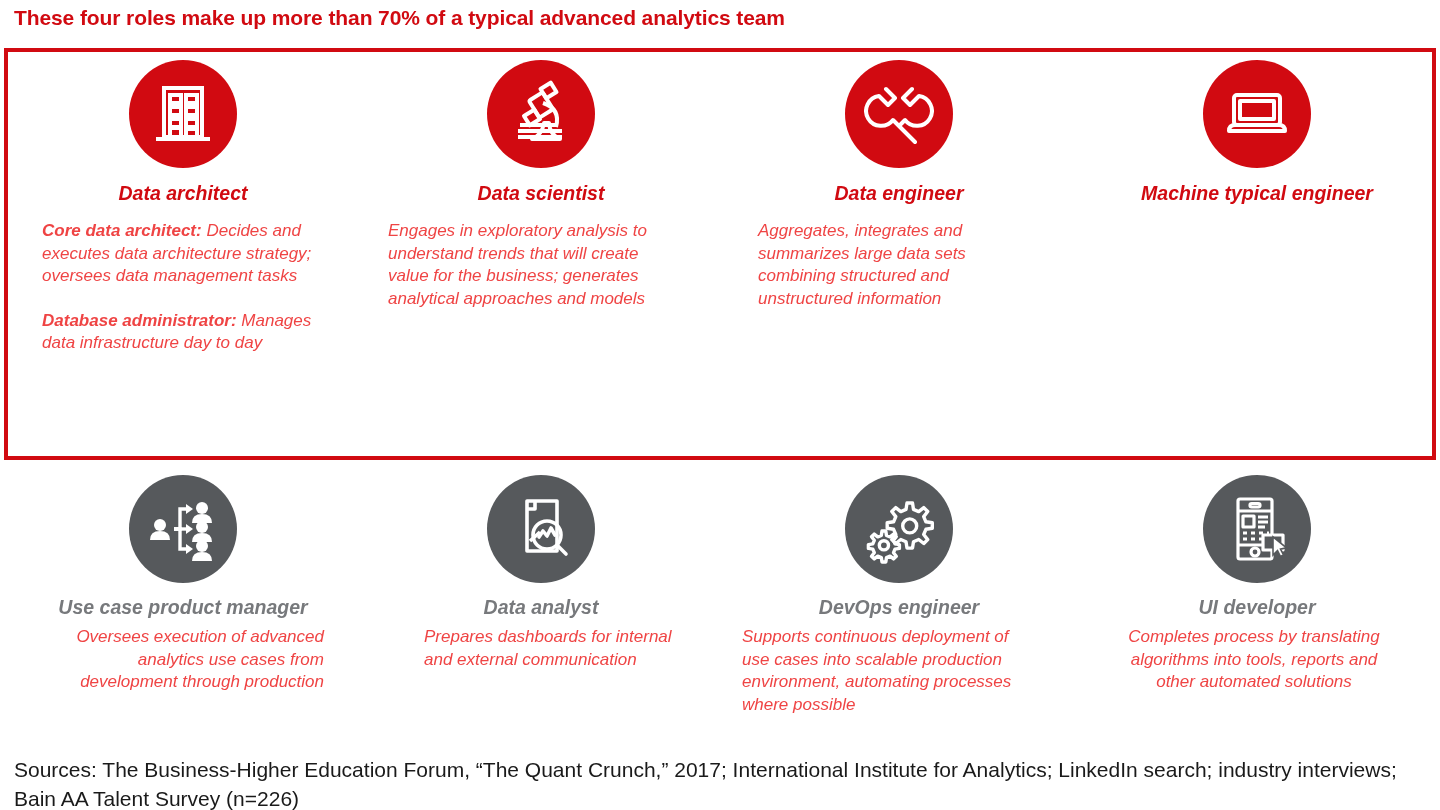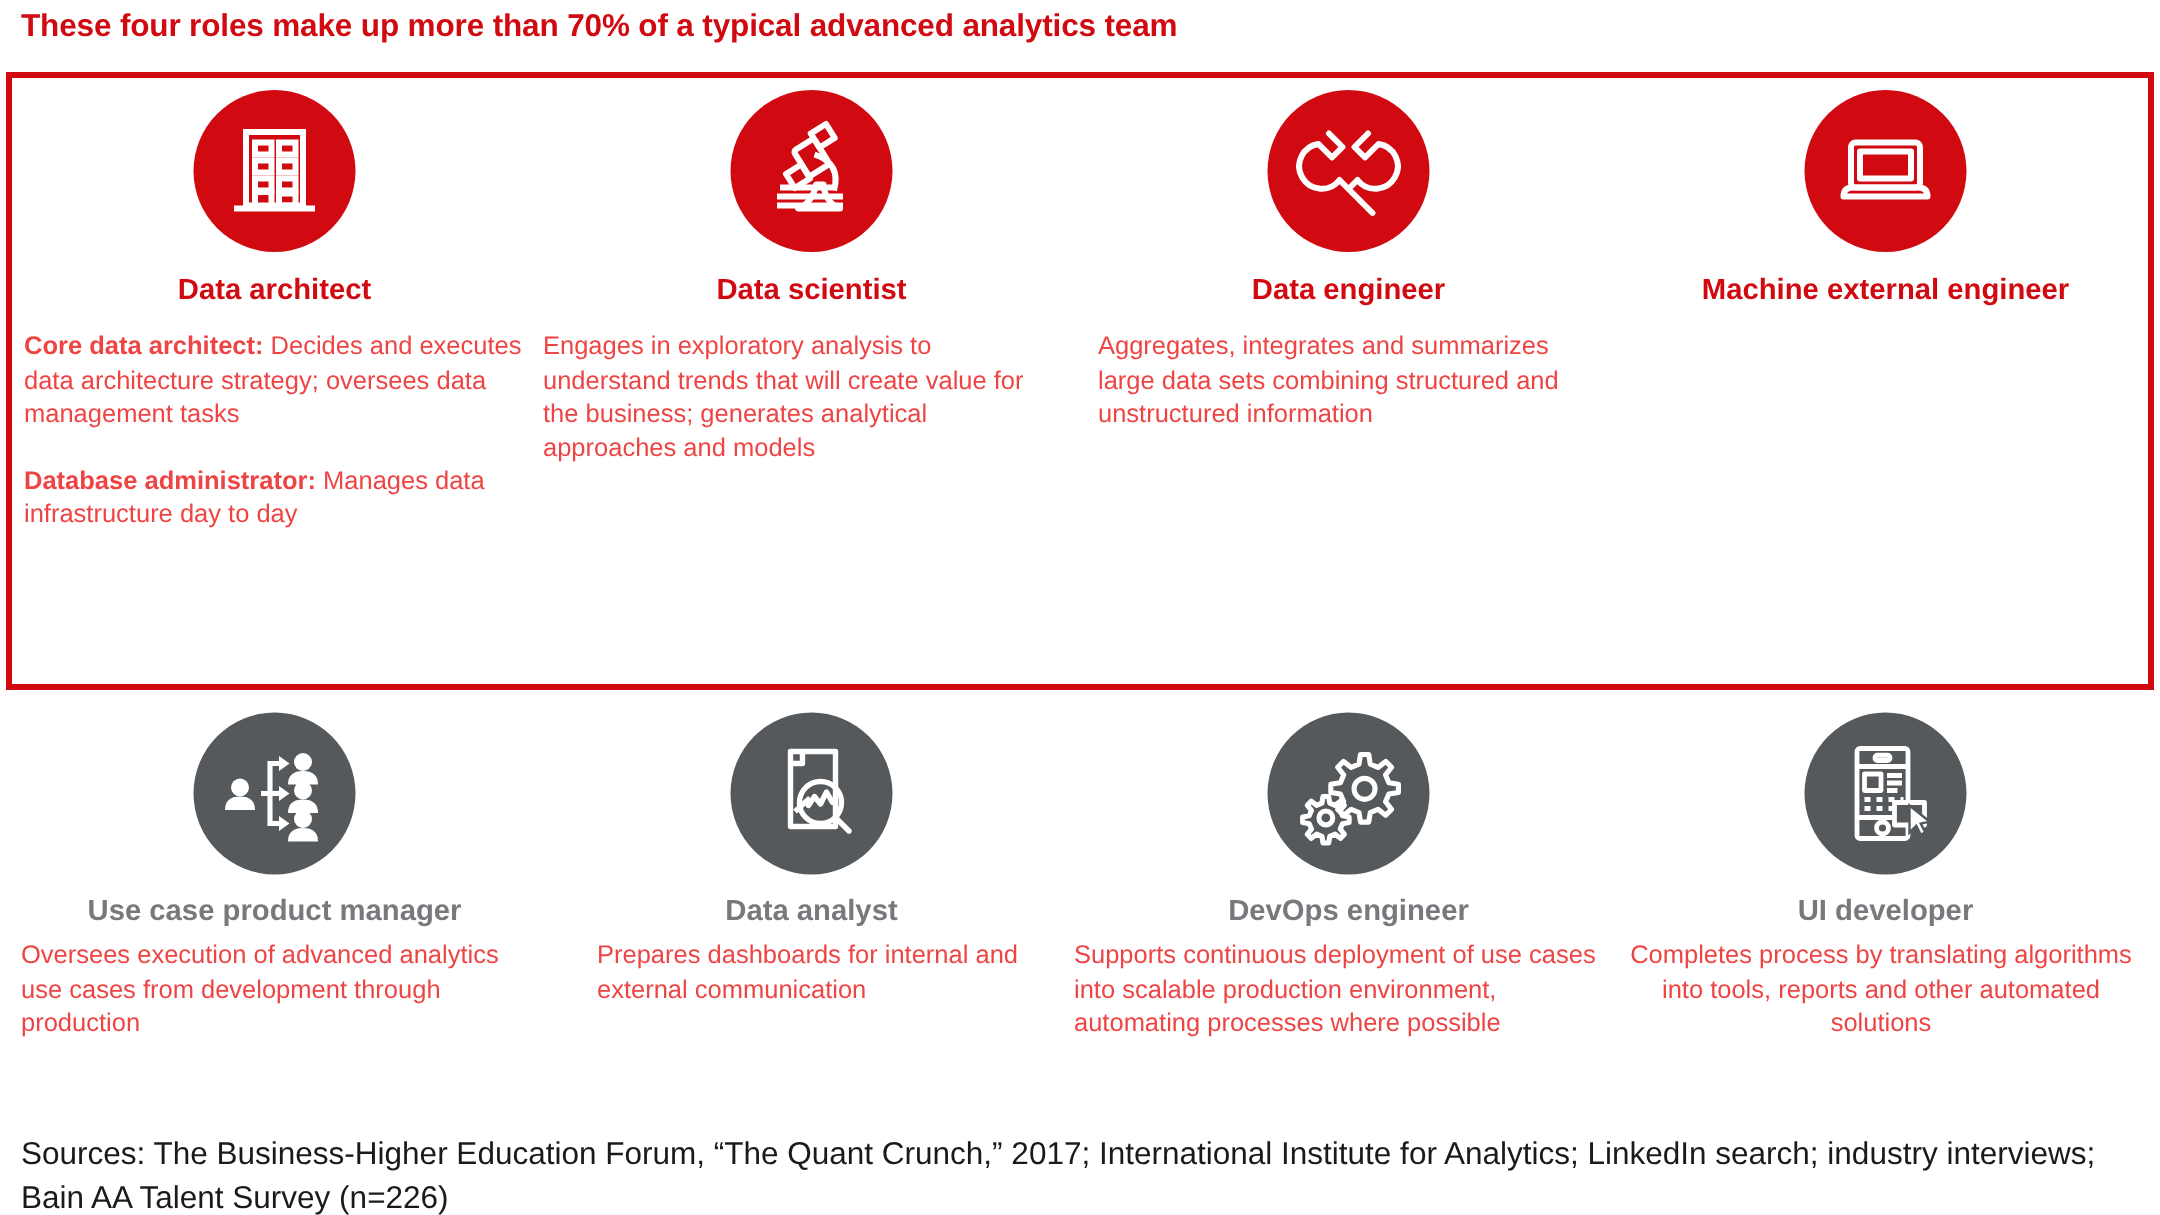--- a/index.html
+++ b/index.html
@@ -41,21 +41,21 @@
     display: grid;
     grid-template-columns: repeat(4, 1fr);
   }
   .row-bottom {
     position: absolute;
     left: 4px; top: 470px;
     width: 1432px; height: 270px;
     display: grid;
     grid-template-columns: repeat(4, 1fr);
   }
-  .col { position: relative; padding: 0 12px; }
+  .col { position: relative; padding: 0 38px; font-style: italic; }
 
   
   .icon-wrap { display: flex; justify-content: center; }
   .circle {
     width: 108px; height: 108px;
     border-radius: 50%;
     display: flex; align-items: center; justify-content: center;
   }
   .circle.red  { background: #d10a11; }
   .circle.gray { background: #56595c; }
@@ -85,21 +85,21 @@
   .desc.left   { text-align: left; }
   .desc + .desc { margin-top: 22px; }
   .row-bottom .desc { margin-top: 8px; }
 
   
   .c0 .desc { text-align: left; }
   .c1 .desc, .c2 .desc, .c3 .desc { text-align: left; }
   .row-top .c1 .desc { margin-left: -12px; }
   .row-top .c2 .desc { margin-left: 0px; }
   .row-top .c3 .desc { margin-left: -6px; margin-top: 8px; }
-  .row-bottom .c0 .desc { margin-left: -2px; }
+  .row-bottom .c0 .desc { margin-left: -2px; text-align: right; }
   .row-bottom .c1 .desc { margin-left: 24px; }
   .row-bottom .c2 .desc { margin-left: -16px; }
   .row-bottom .c3 .desc { margin-left: -6px; text-align: center; }
 
   
   .footer {
     position: absolute;
     left: 14px; top: 756px;
     width: 1410px;
     font-size: 21px;
@@ -184,21 +184,21 @@
         <div class="circle red">
           <svg width="72" height="72" viewBox="0 0 72 72" aria-hidden="true">
             <g fill="none" stroke="#ffffff" stroke-width="4" stroke-linejoin="round">
               <rect x="13" y="17" width="46" height="30" rx="3"></rect>
               <rect x="19" y="23" width="34" height="18"></rect>
               <path d="M8 53 q0 -6 6 -6 h44 q6 0 6 6 z"></path>
             </g>
           </svg>
         </div>
       </div>
-      <div class="role-name red">Machine external engineer</div>
+      <div class="role-name red">Machine typical engineer</div>
     </div>
   </div>
 
   <div class="row-bottom">
 
     <div class="col c0">
       <div class="icon-wrap">
         <div class="circle gray">
           <svg width="74" height="74" viewBox="0 0 74 74" aria-hidden="true">
             <g fill="#ffffff">

